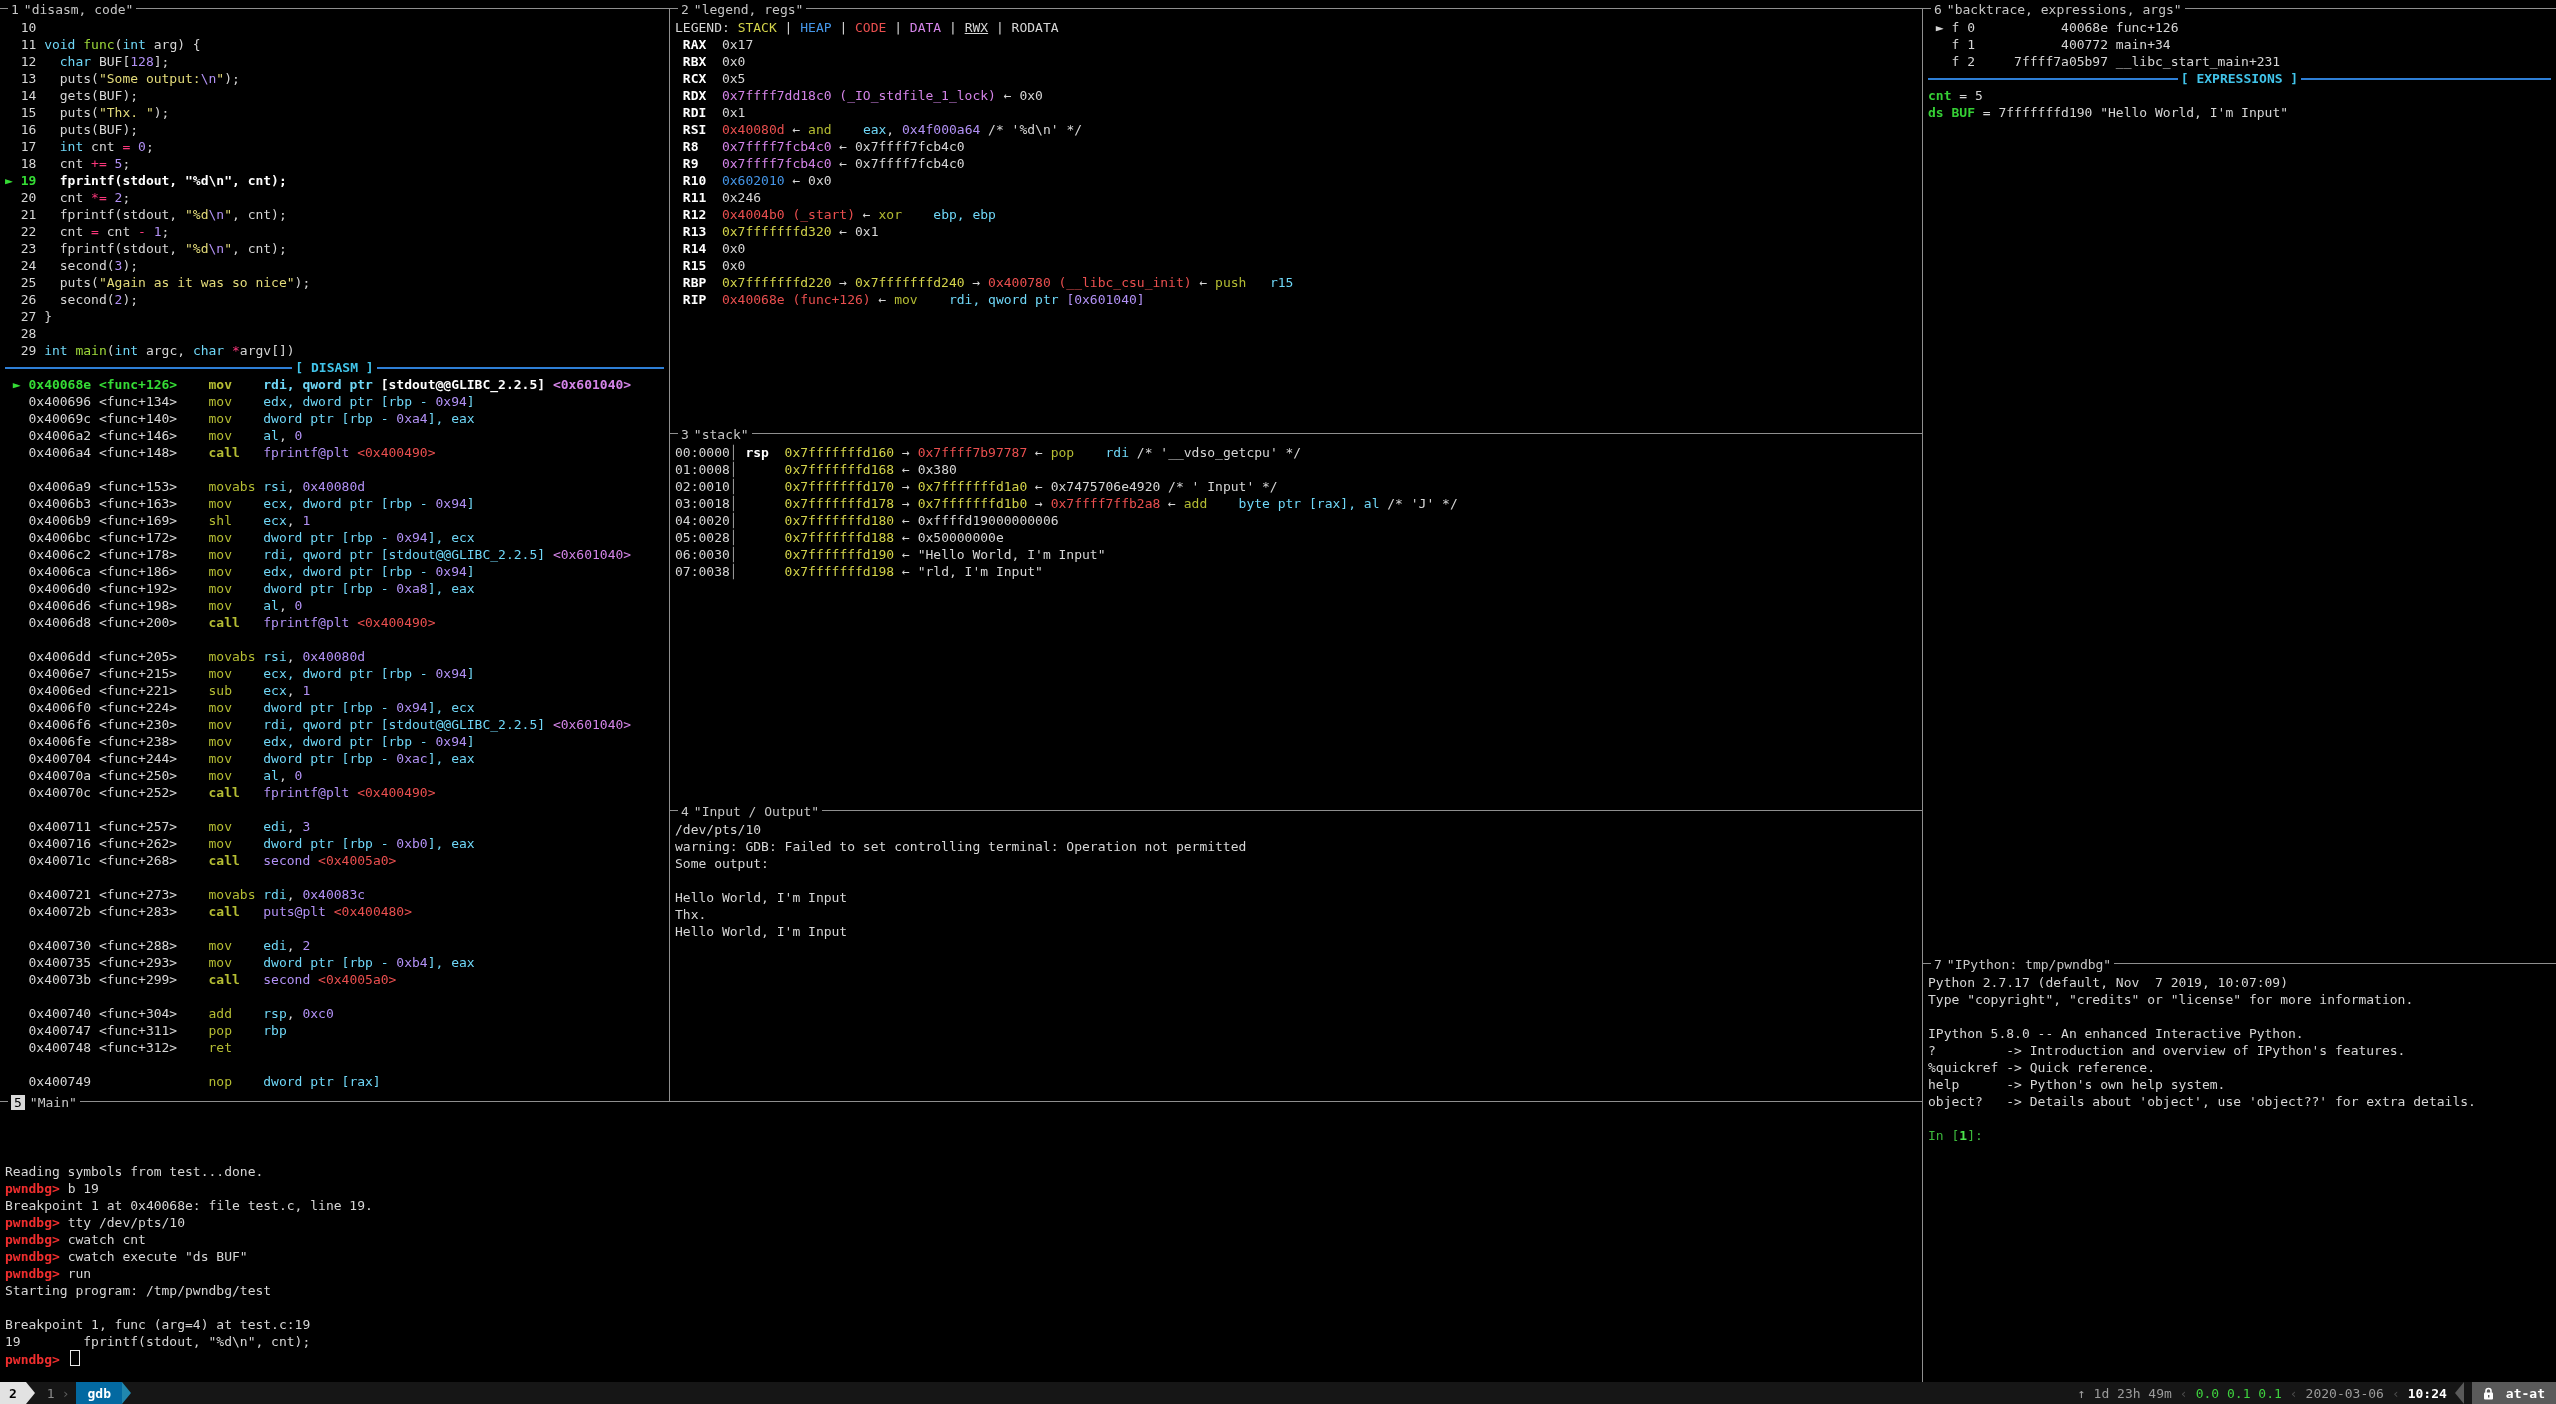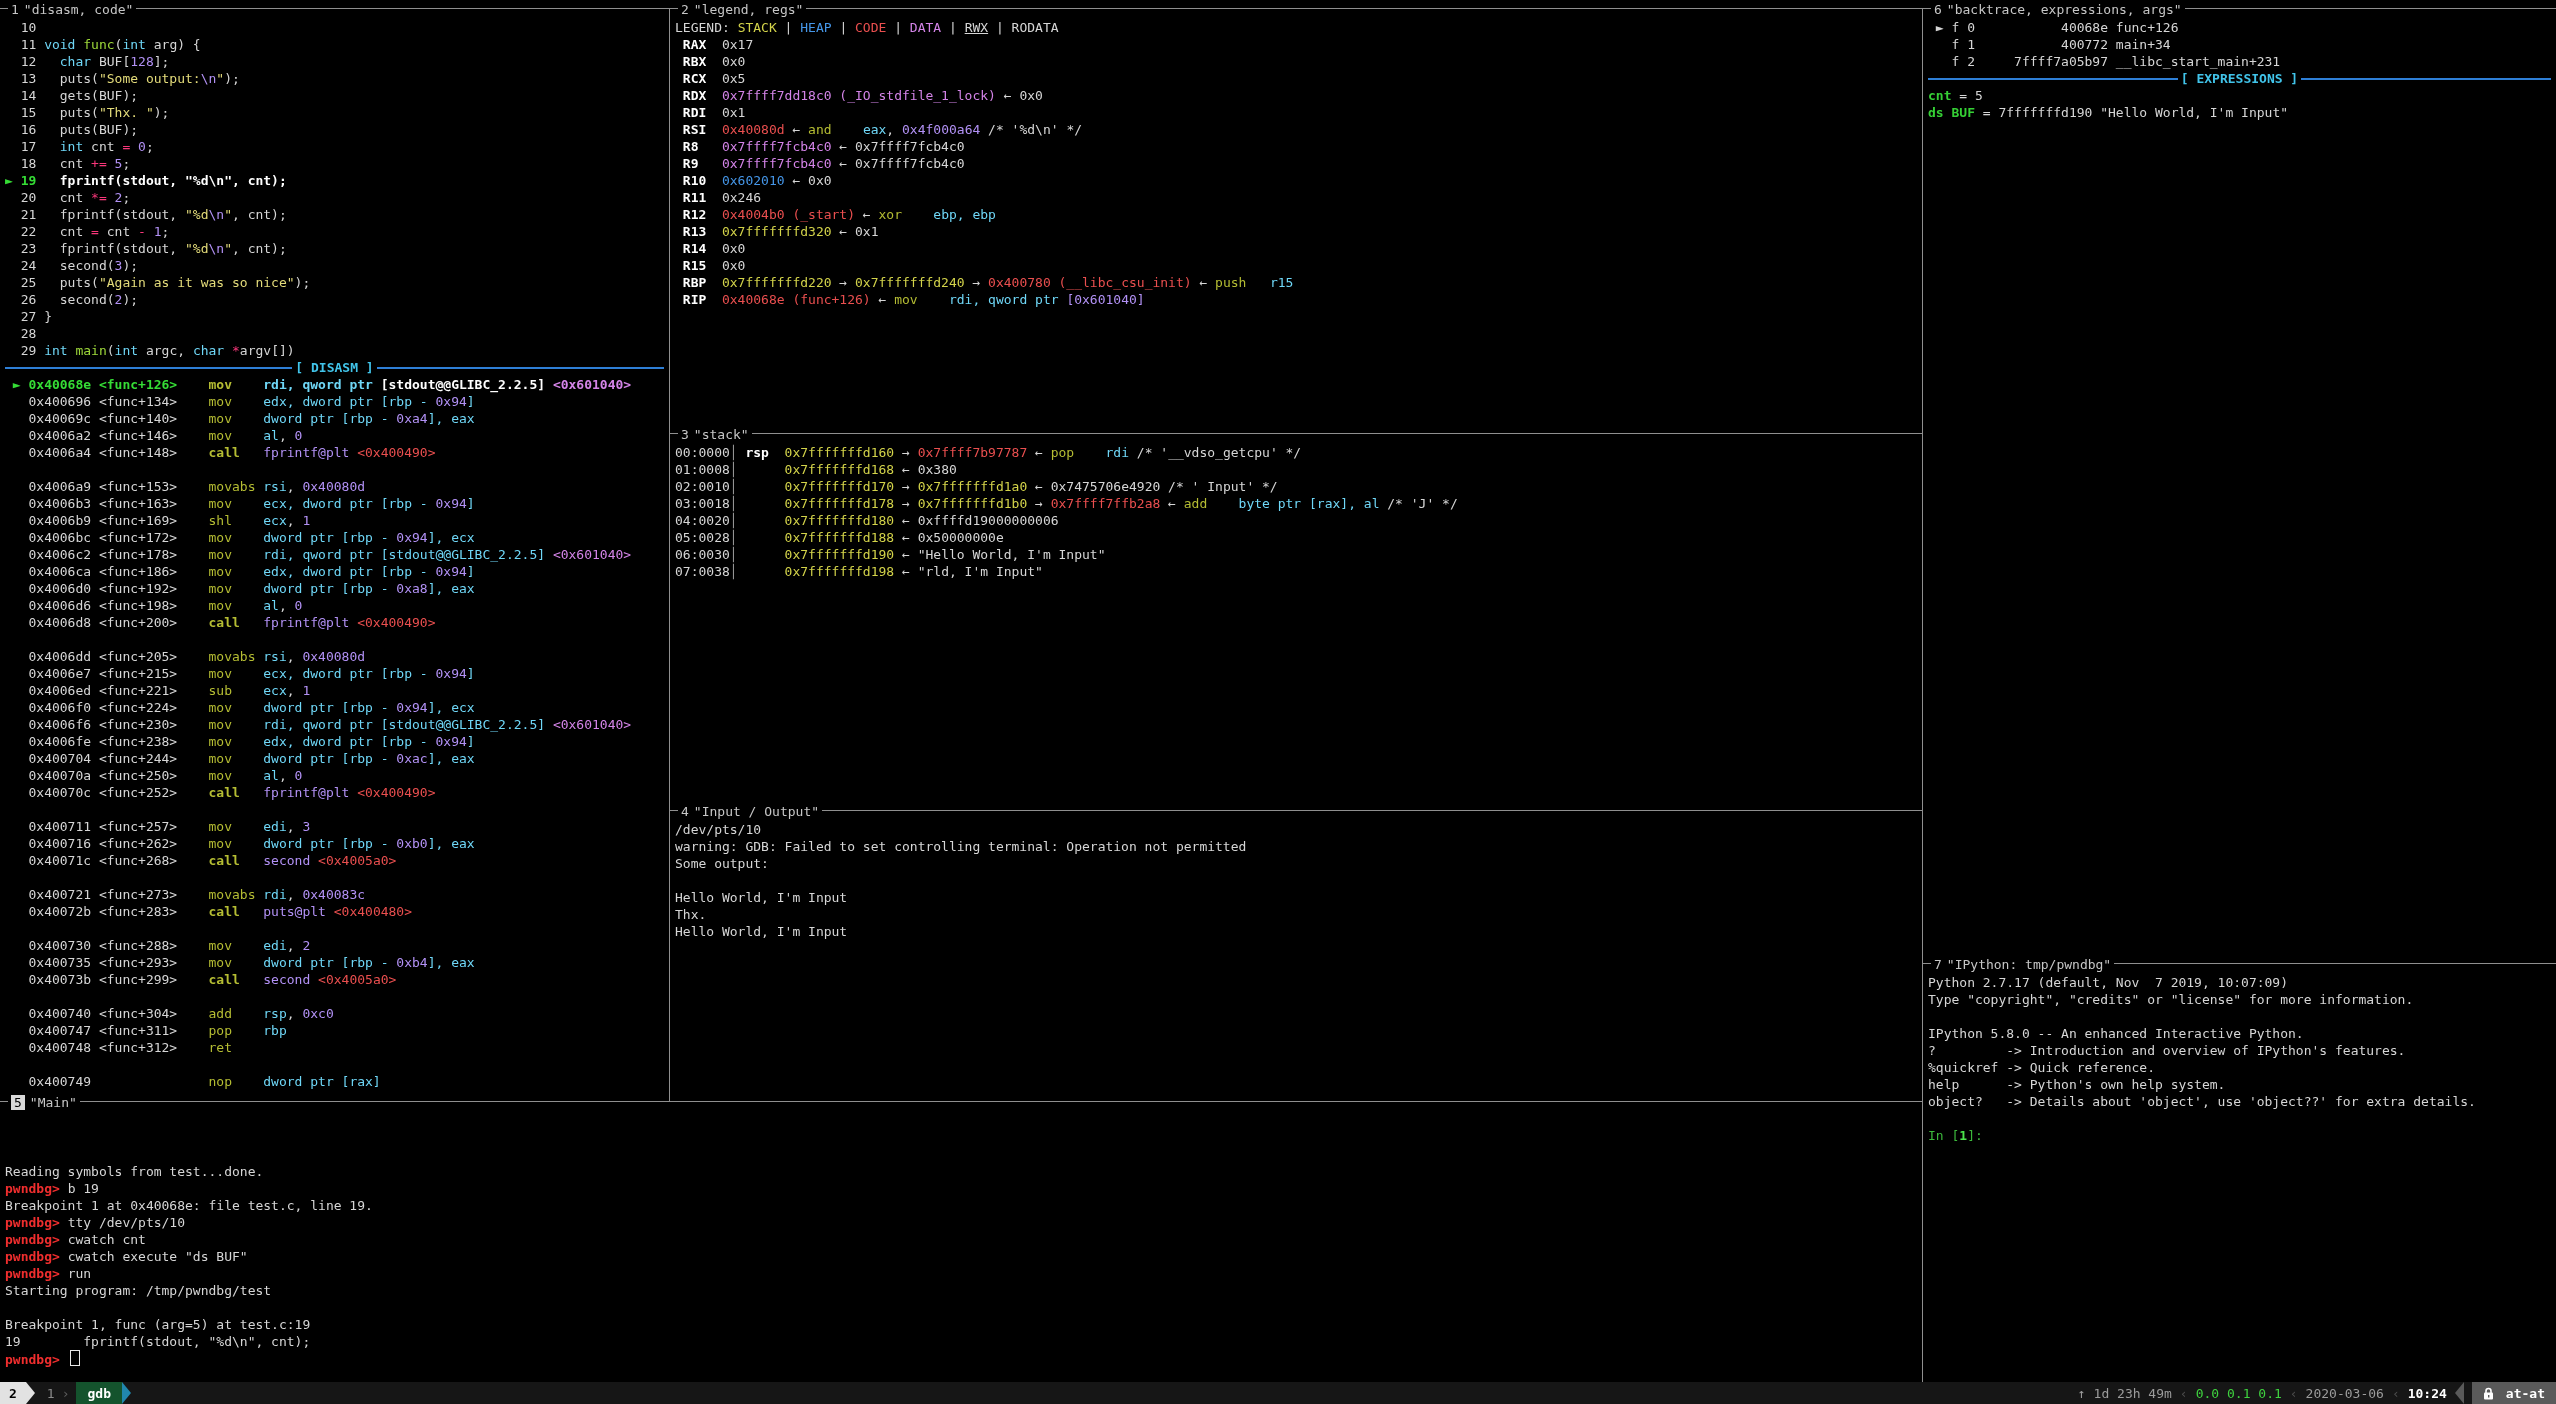--- a/index.html
+++ b/index.html
@@ -41,21 +41,21 @@
   
   .statusbar{position:absolute;left:0;top:1382px;width:2556px;height:22px;background:#161616;
              display:flex;align-items:center;color:#9c9c9c;z-index:5;}
   .sb-left{display:flex;align-items:center;height:22px;}
   .seg{height:22px;display:flex;align-items:center;}
   .seg-session{background:#e2e2e2;color:#000;font-weight:bold;padding:0 9px;}
   .tri{width:0;height:0;border-top:11px solid transparent;border-bottom:11px solid transparent;}
   .tri-session{border-left:9px solid #e2e2e2;}
   .winidx{margin:0 7px 0 12px;color:#8a8a8a;}
   .chev{color:#5f5f5f;margin-right:7px;}
-  .seg-gdb{background:#14532d;color:#fff;font-weight:bold;padding:0 11px;}
+  .seg-gdb{background:#0369a1;color:#fff;font-weight:bold;padding:0 11px;}
   .tri-gdb{border-left:9px solid #2187ae;}
   .sb-right{margin-left:auto;display:flex;align-items:center;height:22px;gap:8px;}
   .load{color:#3fd23f;}
   .time{color:#fff;font-weight:bold;}
   .chev2{color:#4e4e4e;}
   .tri-host{border-right:9px solid #5a5a5a;}
   .seg-host{background:#5a5a5a;color:#fff;font-weight:bold;padding:0 11px;gap:12px;}
 </style>
 </head>
 <body>
@@ -193,21 +193,21 @@
         <div class="row"> </div>
         <div class="row">Reading symbols from test...done.</div>
         <div class="row"><span class="R">pwndbg&gt; </span><span class="d">b 19</span></div>
         <div class="row">Breakpoint 1 at 0x40068e: file test.c, line 19.</div>
         <div class="row"><span class="R">pwndbg&gt; </span><span class="d">tty /dev/pts/10</span></div>
         <div class="row"><span class="R">pwndbg&gt; </span><span class="d">cwatch cnt</span></div>
         <div class="row"><span class="R">pwndbg&gt; </span><span class="d">cwatch execute "ds BUF"</span></div>
         <div class="row"><span class="R">pwndbg&gt; </span><span class="d">run</span></div>
         <div class="row">Starting program: /tmp/pwndbg/test</div>
         <div class="row"> </div>
-        <div class="row">Breakpoint 1, func (arg=5) at test.c:19</div>
+        <div class="row">Breakpoint 1, func (arg=4) at test.c:19</div>
         <div class="row">19        fprintf(stdout, "%d\n", cnt);</div>
         <div class="row"><span class="R">pwndbg&gt; </span><span class="cur"></span></div>
       </div>
   </section>
 
   <section class="pane pl" style="left:1922px;top:8px;width:634px;height:955px;">
     <span class="ptitle"><span class="pnum">6</span><span>"backtrace, expressions, args"</span></span>
     <div class="body">
         <div class="row"> ► f 0           40068e func+126</div>
         <div class="row">   f 1           400772 main+34</div>

